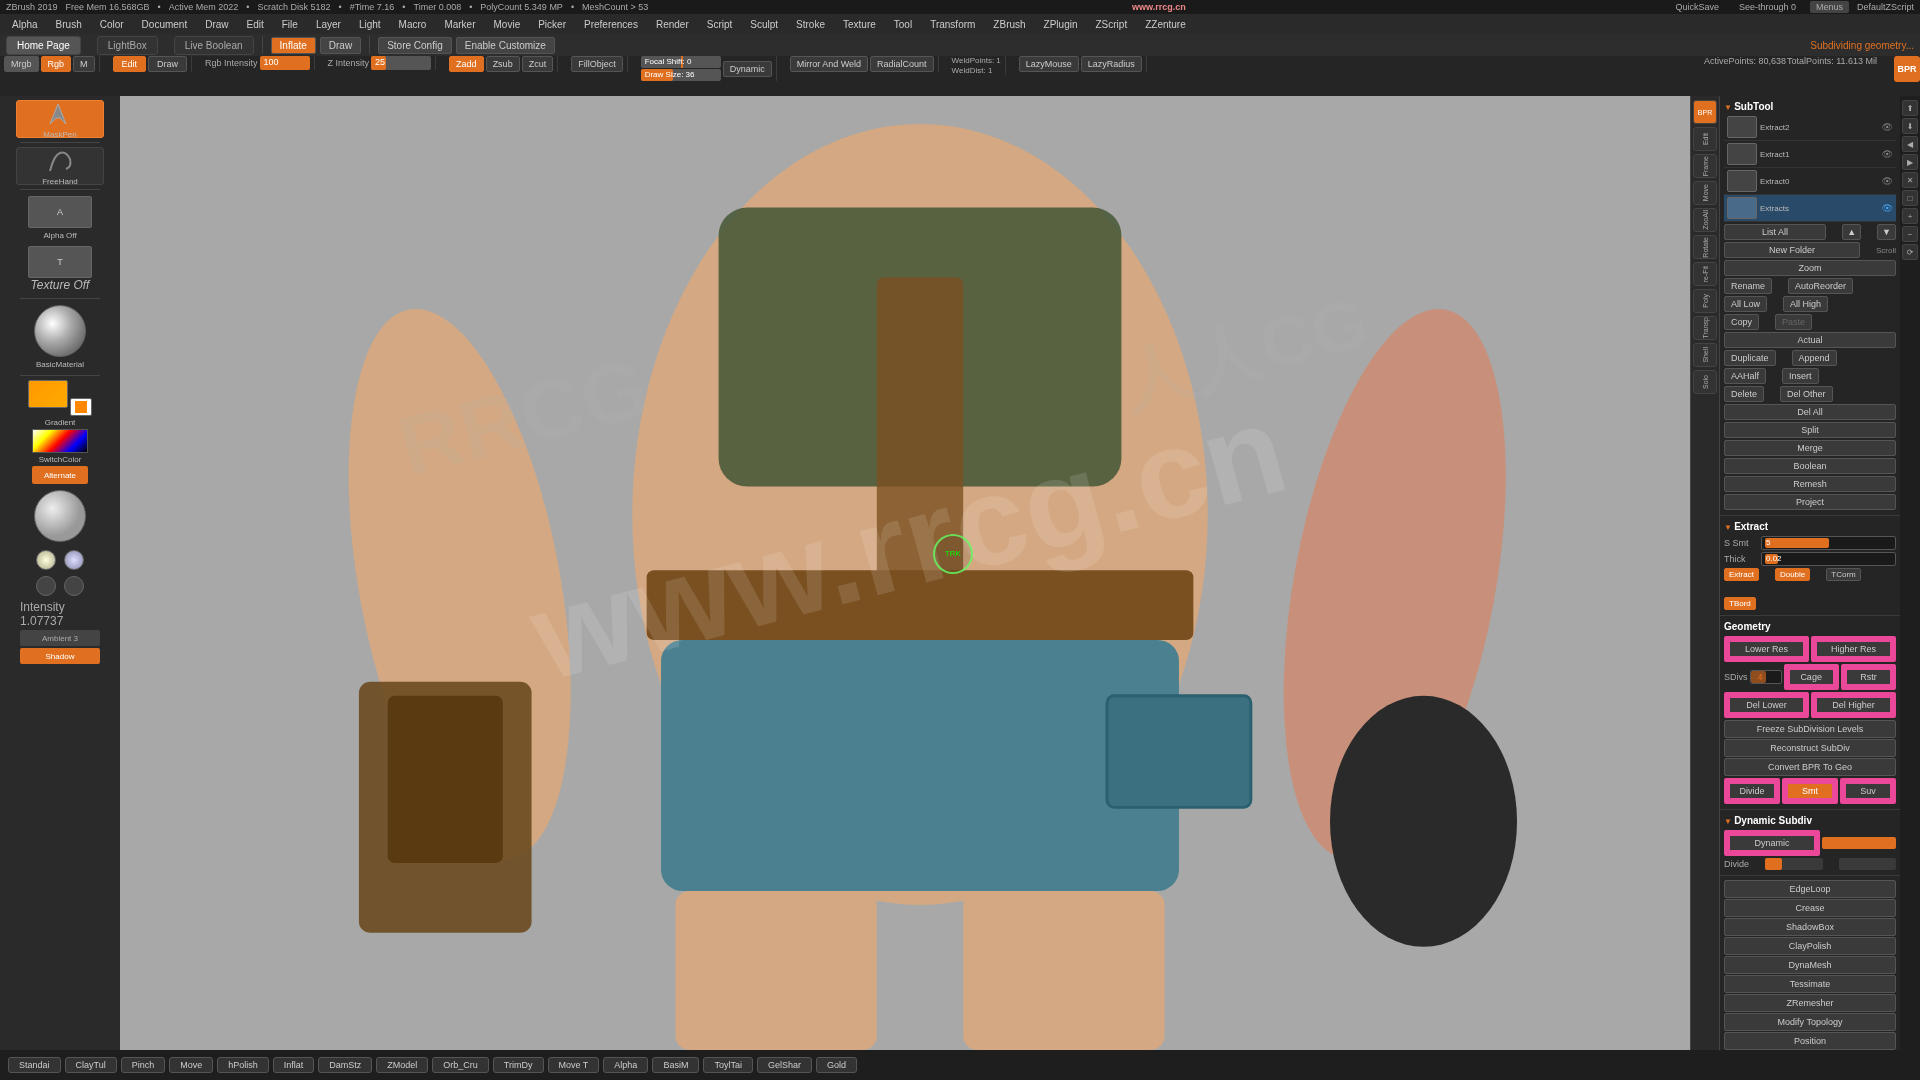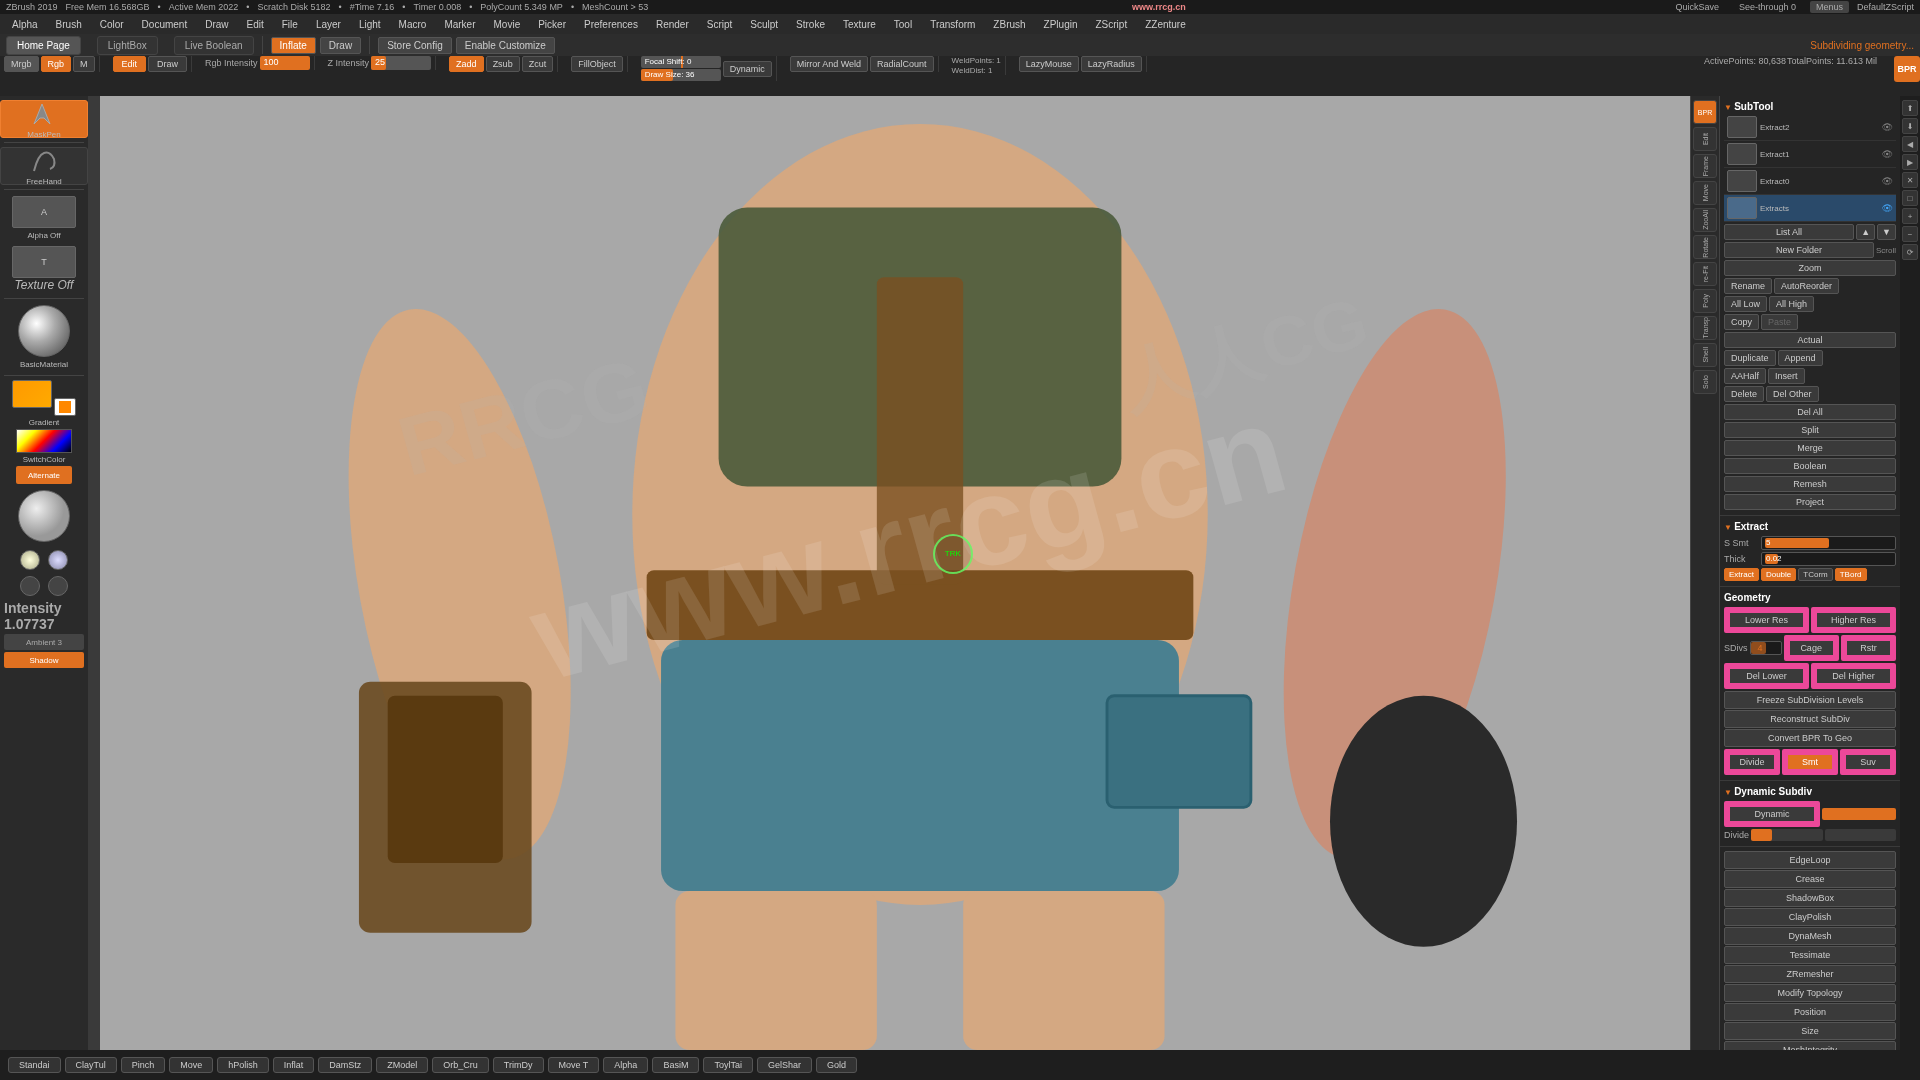--- a/index.html
+++ b/index.html
@@ -111,21 +111,21 @@
       display: flex;
       align-items: center;
       gap: 2px;
     }
     .t2-label { font-size: 9px; color: #aaa; white-space: nowrap; }
 
     
     .left-panel {
       position: absolute;
       top: 96px; left: 0;
-      width: 88px;
+      width: 120px;
       bottom: 30px;
       background: #2a2a2a;
       z-index: 50;
       display: flex;
       flex-direction: column;
       align-items: center;
       padding: 4px 0;
       gap: 2px;
       overflow: hidden;
     }
@@ -166,26 +166,25 @@
       width: 56px;
       height: 18px;
       background: #e07020;
       border: none;
       border-radius: 2px;
       color: #fff;
       font-size: 8px;
       cursor: pointer;
     }
     .intensity-row {
-      font-size: 14px;
+      font-size: 12px;
       color: #aaa;
       text-align: left;
       width: 88px;
       padding-left: 4px;
-      font-weight: bold;
     }
     .ambient-btn {
       width: 80px;
       height: 16px;
       background: #444;
       border: none;
       border-radius: 2px;
       color: #aaa;
       font-size: 8px;
       cursor: pointer;
@@ -255,21 +254,21 @@
       cursor: pointer;
     }
     .rp-title.expandable::before {
       content: '▼ ';
       font-size: 8px;
       color: #e07020;
     }
     .rp-row {
       display: flex;
       align-items: center;
-      gap: 2px;
+      gap: 16px;
       margin: 2px 0;
       flex-wrap: wrap;
     }
     .rp-btn {
       padding: 2px 6px;
       background: #3a3a3a;
       border: 1px solid #555;
       border-radius: 2px;
       color: #ccc;
       font-size: 9px;

